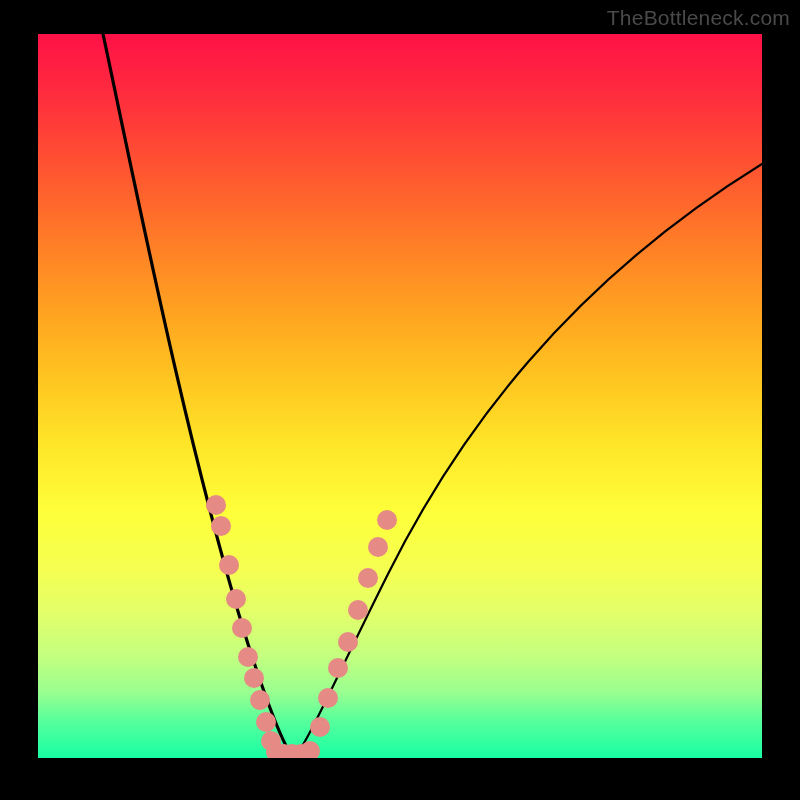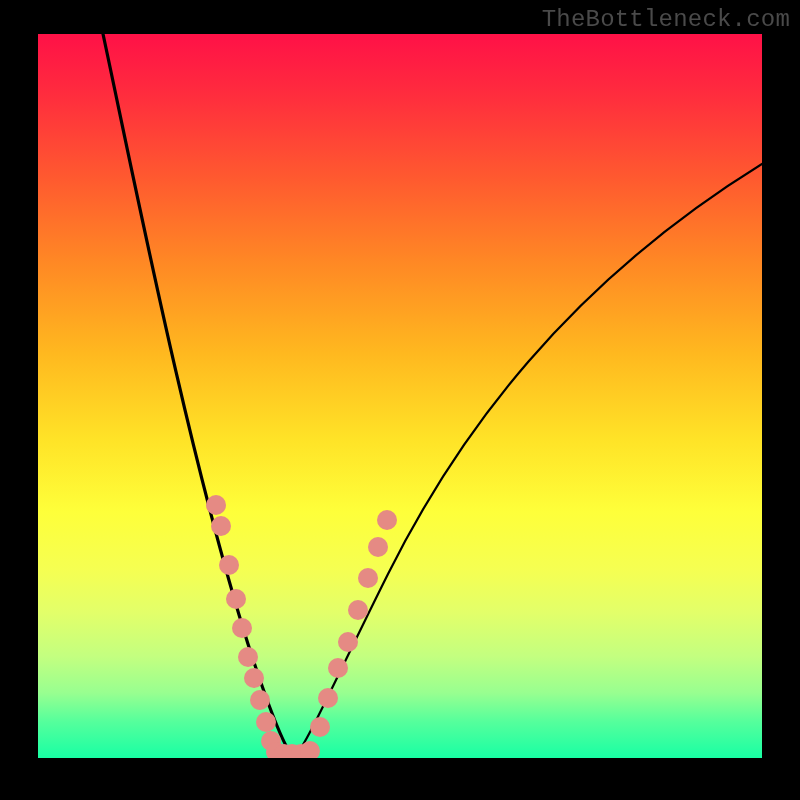--- a/index.html
+++ b/index.html
@@ -15,25 +15,24 @@
     position: relative;
     width: 800px;
     height: 800px;
     background: #000;
   }
   .watermark {
     position: absolute;
     top: 6px;
     right: 10px;
     color: #4a4a4a;
-    font-size: 24px;
+    font-size: 21px;
     font-weight: 500;
     letter-spacing: 0.2px;
     z-index: 10;
-    font-family: Liberation Mono, monospace;
   }
   .plot-area {
     position: absolute;
     left: 38px;
     top: 34px;
     width: 724px;
     height: 724px;
   }
   .gradient-bg {
     position: absolute;

